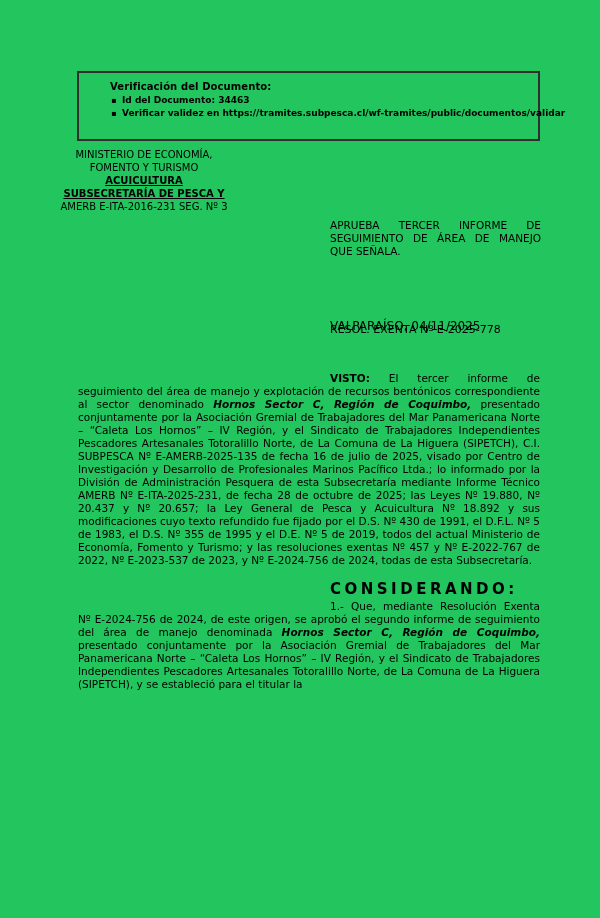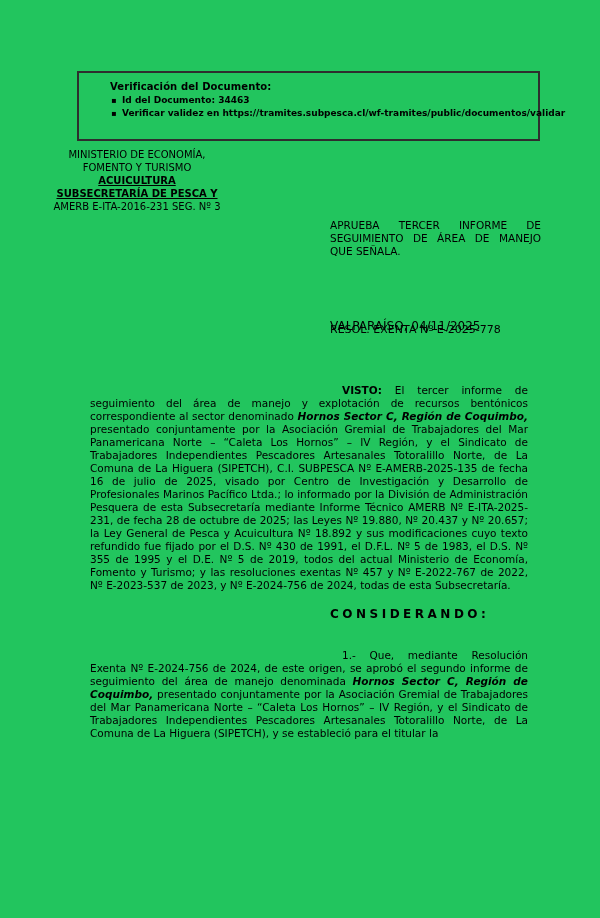--- a/index.html
+++ b/index.html
@@ -22,43 +22,43 @@
   .verify-list li {
     position: relative; font-size: 9px; font-weight: bold; line-height: 13px;
     white-space: nowrap;
   }
   .verify-list li::before {
     content: "▪"; position: absolute; left: -11px; top: 0; font-size: 8px;
   }
 
   
   .letterhead {
-    position: absolute; left: 28px; top: 148px; width: 218px;
+    position: absolute; left: 35px; top: 148px; width: 218px;
     text-align: center; font-size: 10px; line-height: 13px;
   }
   .letterhead .dept { font-weight: bold; text-decoration: underline; }
 
   
   .subject-title {
     position: absolute; left: 330px; top: 219px; width: 211px;
     font-size: 10.5px; line-height: 13px; text-align: justify;
   }
   .place-date { position: absolute; left: 330px; top: 287px; font-size: 12px; margin-top: 32px; }
   .resolution-number { position: absolute; left: 330px; top: 323px; font-size: 11px; }
 
   
   .doc-body {
     position: absolute; left: 78px; top: 372px; width: 462px;
     font-size: 10.5px; line-height: 13px;
   }
-  .par { margin: 12px; text-align: justify; text-indent: 252px; }
+  .par { margin: 0; text-align: justify; text-indent: 252px; }
   .area-name { font-weight: bold; font-style: italic; }
   .considerando-heading {
-    margin: 16px 0 28px 252px; font-weight: bold; letter-spacing: 3.5px;
-    font-size: 12px;
+    margin: 16px 0 4px 252px; font-weight: bold; letter-spacing: 3.5px;
+    font-size: 15px;
   }
 </style>
 </head>
 <body>
 
 <div class="page">
 
   <div class="verify-box">
     <div class="verify-title">Verificación del Documento:</div>
     <ul class="verify-list">

